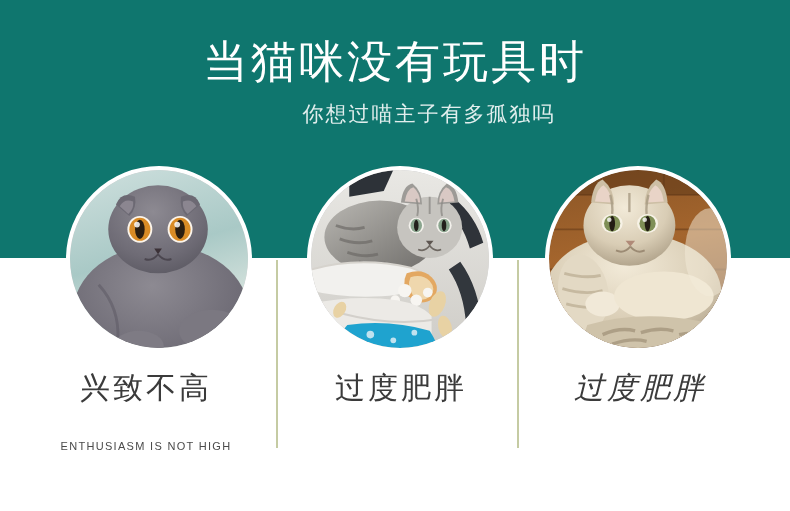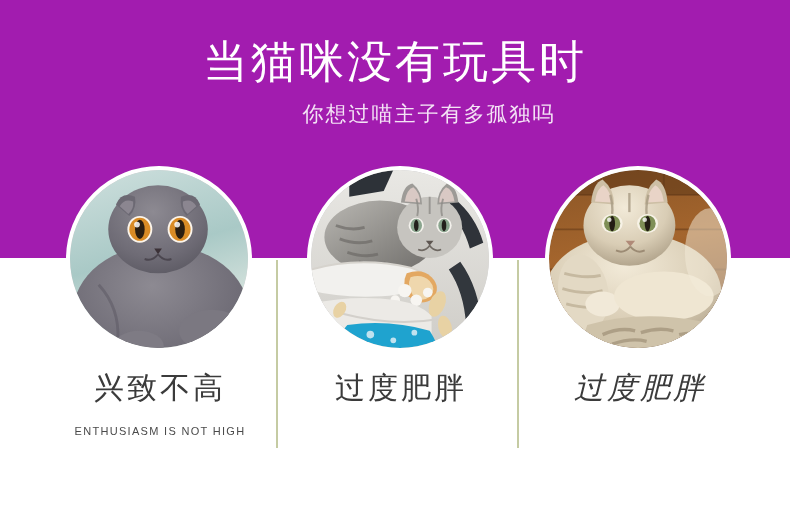--- a/index.html
+++ b/index.html
@@ -20,21 +20,21 @@
     overflow: hidden;
   }
 
   
   .band {
     position: absolute;
     left: 0;
     top: 0;
     width: 790px;
     height: 258px;
-    background: #a21caf;
+    background: #0f766e;
     padding-left: 20px;
   }
 
   .title {
     position: absolute;
     left: 0;
     top: 33px;
     width: 790px;
     text-align: center;
     color: #ffffff;
@@ -93,34 +93,34 @@
   #divider-0 { left: 276px; }
   #divider-1 { left: 517px; }
 
   
   .caption {
     position: absolute;
     top: 368px;
     width: 240px;
     text-align: center;
   }
-  #caption-0 { left: 40px;  }
+  #caption-0 { left: 26px;  }
   #caption-1 { left: 281px; }
   #caption-2 { left: 520px; font-style: italic; }
 
   .caption .cn {
     color: #3b3b3b;
     font-size: 30px;
     line-height: 40px;
     letter-spacing: 3px;
     font-weight: 500;
     white-space: nowrap;
   }
   .caption .en {
-    margin-top: 16px;
+    margin-top: 31px;
     color: #4a4a4a;
     font-size: 11px;
     line-height: 14px;
     letter-spacing: 1.3px;
     font-weight: 400;
     white-space: nowrap;
   }
 </style>
 </head>
 <body>

